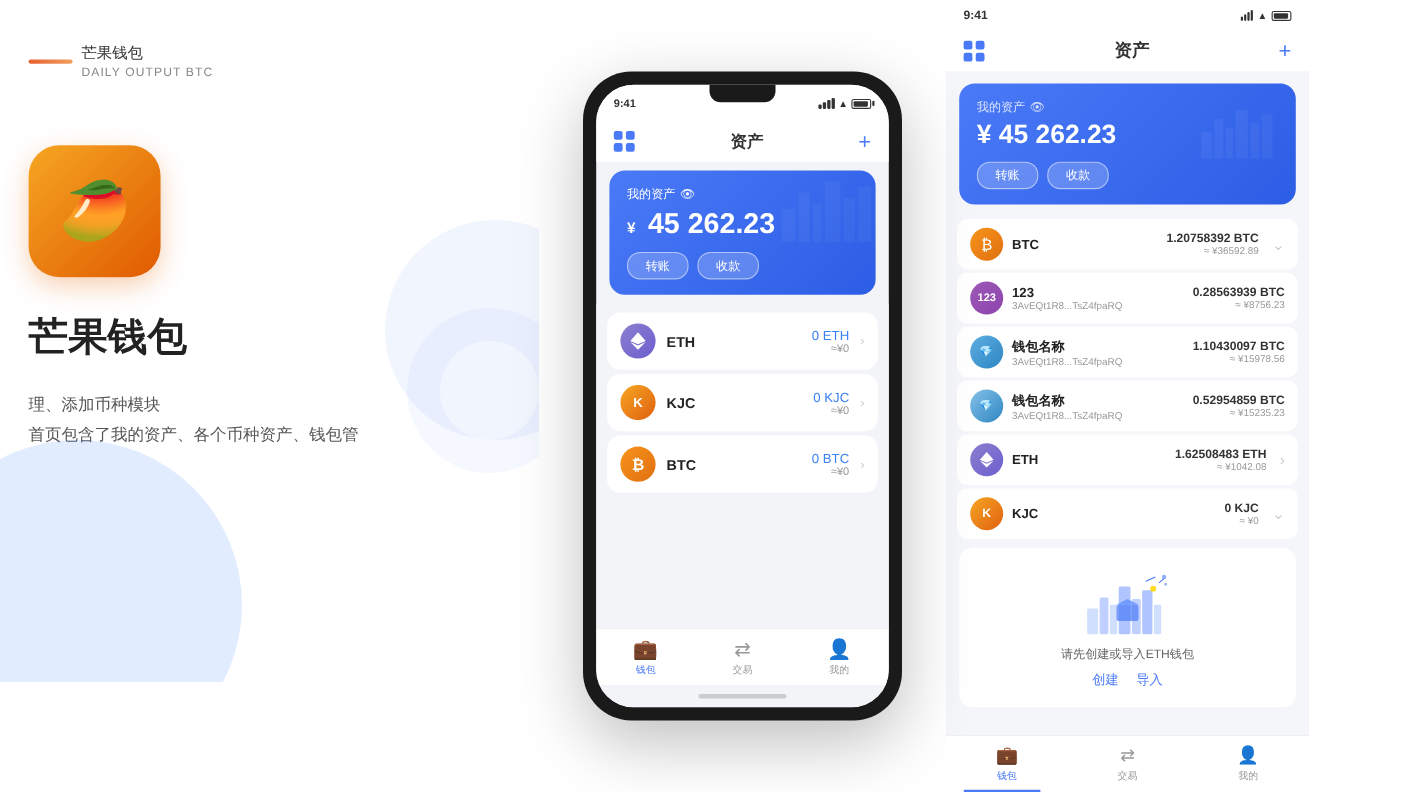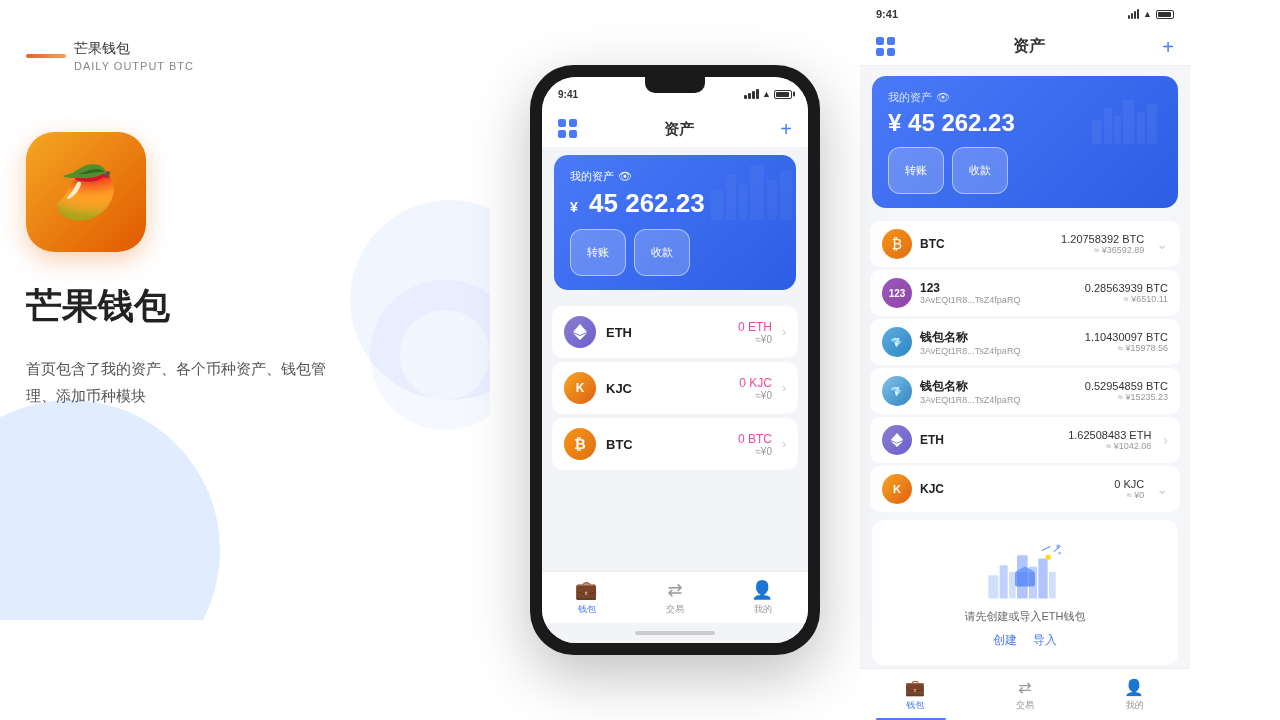--- a/index.html
+++ b/index.html
@@ -241,21 +241,21 @@
     }
     .asset-cny {
       font-size: 14px;
       margin-right: 4px;
     }
     .card-btns {
       display: flex;
       gap: 8px;
     }
     .card-btn {
-      padding: 15px 16px;
+      padding: 4px 16px;
       background: rgba(255,255,255,0.2);
       border: 1px solid rgba(255,255,255,0.5);
       border-radius: 12px;
       color: #fff;
       font-size: 11px;
       cursor: pointer;
     }
 
     
     .coin-list {
@@ -280,21 +280,21 @@
       display: flex;
       align-items: center;
       justify-content: center;
       font-size: 16px;
       font-weight: bold;
       flex-shrink: 0;
     }
     .coin-info { flex: 1; }
     .coin-name { font-size: 13px; font-weight: 600; color: #222; }
     .coin-amount-right { text-align: right; }
-    .coin-amount-main { font-size: 12px; color: #ec4899; }
+    .coin-amount-main { font-size: 12px; color: #3b82f6; }
     .coin-amount-cny { font-size: 10px; color: #999; }
     .coin-arrow { color: #ccc; font-size: 12px; }
 
     
     .phone-bottom-nav {
       background: #fff;
       height: 52px;
       display: flex;
       align-items: center;
       justify-content: space-around;
@@ -396,21 +396,21 @@
       display: flex;
       align-items: center;
       justify-content: center;
       font-size: 14px;
       flex-shrink: 0;
     }
     .right-coin-info { flex: 1; }
     .right-coin-name { font-size: 12px; font-weight: 600; color: #222; }
     .right-coin-addr { font-size: 9px; color: #999; }
     .right-coin-right { text-align: right; }
-    .right-coin-amount { font-size: 11px; color: #333; }
+    .right-coin-amount { font-size: 11px; color: #333; font-weight: bold; }
     .right-coin-cny { font-size: 9px; color: #999; }
 
     .eth-wallet-box {
       margin: 8px 12px;
       background: #fff;
       border-radius: 12px;
       padding: 16px;
       display: flex;
       flex-direction: column;
       align-items: center;
@@ -512,22 +512,22 @@
     </div>
   </div>
 
   <div class="app-icon">
     <span class="app-icon-inner">🥭</span>
   </div>
 
   <h1 class="app-title">芒果钱包</h1>
 
   <div class="app-desc">
+    <div>理、添加币种模块</div>
     <div>首页包含了我的资产、各个币种资产、钱包管</div>
-    <div>理、添加币种模块</div>
   </div>
 
   <div class="deco-circle-right"></div>
   <div class="deco-circle-right2"></div>
 </div>
 
 <div class="middle-panel">
   <div class="phone-outer">
     <div class="phone-notch"></div>
     <div class="phone-screen">
@@ -718,21 +718,21 @@
     </div>
 
     <div class="right-coin-item">
       <div class="right-coin-logo custom-logo" style="color:white;font-size:10px;font-weight:bold">123</div>
       <div class="right-coin-info">
         <div class="right-coin-name">123</div>
         <div class="right-coin-addr">3AvEQt1R8...TsZ4fpaRQ</div>
       </div>
       <div class="right-coin-right">
         <div class="right-coin-amount">0.28563939 BTC</div>
-        <div class="right-coin-cny">≈ ¥6510.11</div>
+        <div class="right-coin-cny">≈ ¥8756.23</div>
       </div>
     </div>
 
     <div class="right-coin-item">
       <div class="right-coin-logo custom2-logo" style="color:white;font-size:10px">💎</div>
       <div class="right-coin-info">
         <div class="right-coin-name">钱包名称</div>
         <div class="right-coin-addr">3AvEQt1R8...TsZ4fpaRQ</div>
       </div>
       <div class="right-coin-right">

